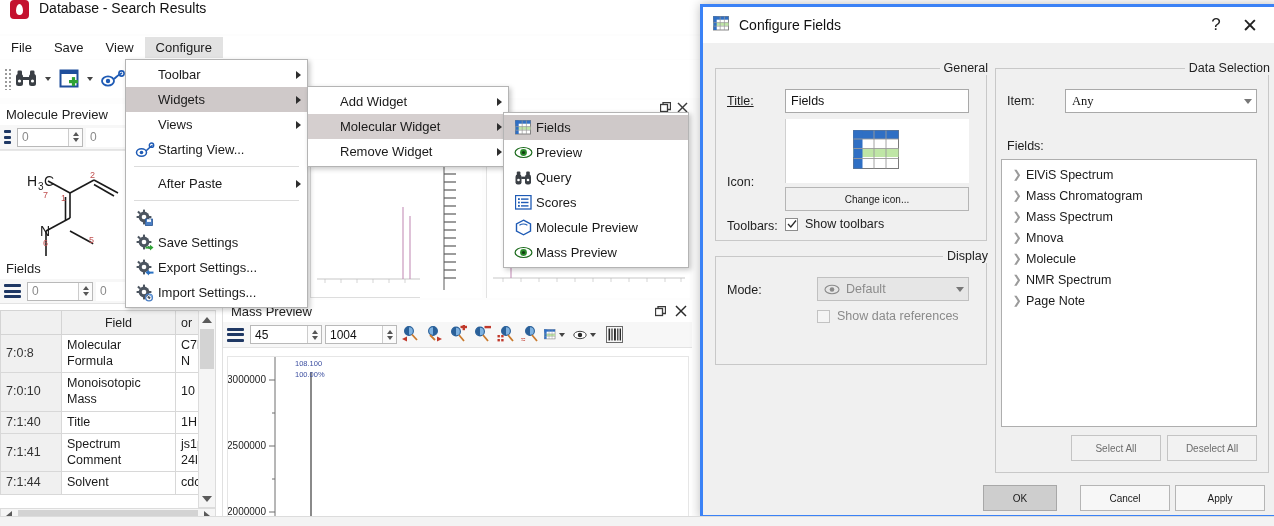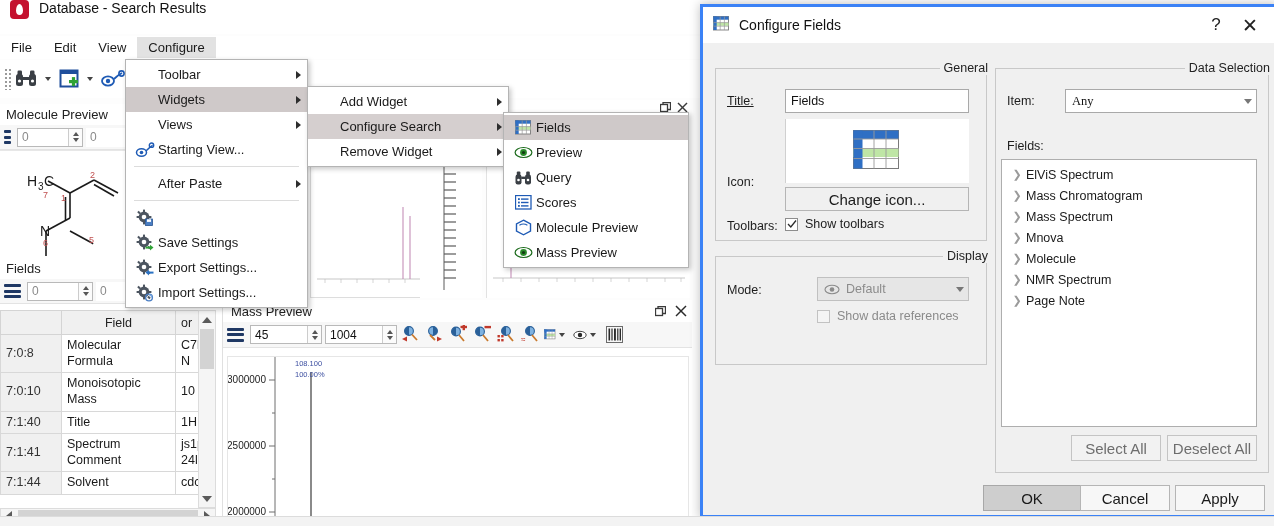--- a/index.html
+++ b/index.html
@@ -140,21 +140,21 @@
   fieldset.grp > legend { font-size: 12.5px; color: #222; padding: 0 4px; margin-left: 6px; }
 
   .lbl { font-size: 12.5px; color: #1d1d1d; }
   .txtin { background: #ffffff; border: 1px solid #a9a9a9; font-size: 12.5px;
     padding: 2px 5px; color: #111; display:flex; align-items:center; }
   .combo { background: #ffffff; border: 1px solid #a9a9a9; font-size: 12.5px;
     display: flex; align-items: center; padding: 0 4px 0 6px; color:#111; }
   .combo.disabled { background:#e6e6e6; color:#8b8b8b; border-color:#c0c0c0; }
   .combo .arw { margin-left:auto; width:0;height:0;
     border-left:4.5px solid transparent;border-right:4.5px solid transparent;border-top:5px solid #777; }
-  .btn { background: #f0f0f0; border: 1px solid #b5b5b5; font-size: 15px;
+  .btn { background: #f0f0f0; border: 1px solid #b5b5b5; font-size: 10px;
     display:flex; align-items:center; justify-content:center; color:#1a1a1a; }
   .btn.default { background: #cecece; border-color:#a8a8a8; }
   .btn.soft { background: #f2f2f2; color:#6d6d6d; border-color:#c4c4c4; }
   .chk { width:13px; height:13px; border:1px solid #8d8d8d; background:#fff;
     display:inline-flex; align-items:center; justify-content:center; }
   .chk.off { border-color:#c2c2c2; background:#f4f4f4; }
   .listbox { background:#ffffff; border:1px solid #aeaeae; overflow:hidden; }
   .lb-row { display:flex; align-items:center; height:21px; font-size:12.5px; padding-left:6px; color:#1a1a1a; }
   .chev { width:18px; color:#9a9a9a; font-size:11px; display:flex; align-items:center; justify-content:center; }
 
@@ -166,21 +166,21 @@
 
 <div id="root">
 
   <div class="app-titlebar">
     <span class="app-logo"></span>
     <span class="app-title">Database - Search Results</span>
   </div>
 
   <div class="menubar">
     <div class="mi">File</div>
-    <div class="mi">Edit</div>
+    <div class="mi">Save</div>
     <div class="mi">View</div>
     <div class="mi active">Configure</div>
   </div>
 
   <div class="toolbar">
     <div class="grip"></div>
     <div class="tb-item">
       <svg width="26" height="22" viewBox="0 0 26 22">
         <g fill="#3a3f45">
           <rect x="2" y="6" width="7" height="12" rx="2.5"></rect>
@@ -704,21 +704,21 @@
   </div>
 
   <div class="menu" style="left:307px; top:86px; width:202px;">
     <div class="menu-item">
       <span class="menu-ico"></span>
       <span class="menu-lbl">Add Widget</span>
       <span class="submark"></span>
     </div>
     <div class="menu-item hl2">
       <span class="menu-ico"></span>
-      <span class="menu-lbl">Configure Search</span>
+      <span class="menu-lbl">Molecular Widget</span>
       <span class="submark"></span>
     </div>
     <div class="menu-item">
       <span class="menu-ico"></span>
       <span class="menu-lbl">Remove Widget</span>
       <span class="submark"></span>
     </div>
   </div>
 
   <div class="menu" style="left:503px; top:112px; width:186px;">
@@ -915,20 +915,20 @@
         </div>
         <div class="lb-row">
           <span class="chev">❯</span>
           <span>Page Note</span>
         </div>
       </div>
 
       <div class="btn soft" style="position:absolute; left:368px; top:392px; width:90px; height:26px;">Select All</div>
       <div class="btn soft" style="position:absolute; left:464px; top:392px; width:90px; height:26px;">Deselect All</div>
 
-      <div class="btn default" style="position:absolute; left:280px; top:442px; width:98px; height:26px;">OK</div>
+      <div class="btn default" style="position:absolute; left:280px; top:442px; width:74px; height:26px;">OK</div>
       <div class="btn" style="position:absolute; left:377px; top:442px; width:90px; height:26px; background:#f7f7f7;">Cancel</div>
       <div class="btn" style="position:absolute; left:472px; top:442px; width:90px; height:26px; background:#f7f7f7;">Apply</div>
     </div>
   </div>
 
   <div class="statusbar"></div>
 </div>
 
 </body></html>

